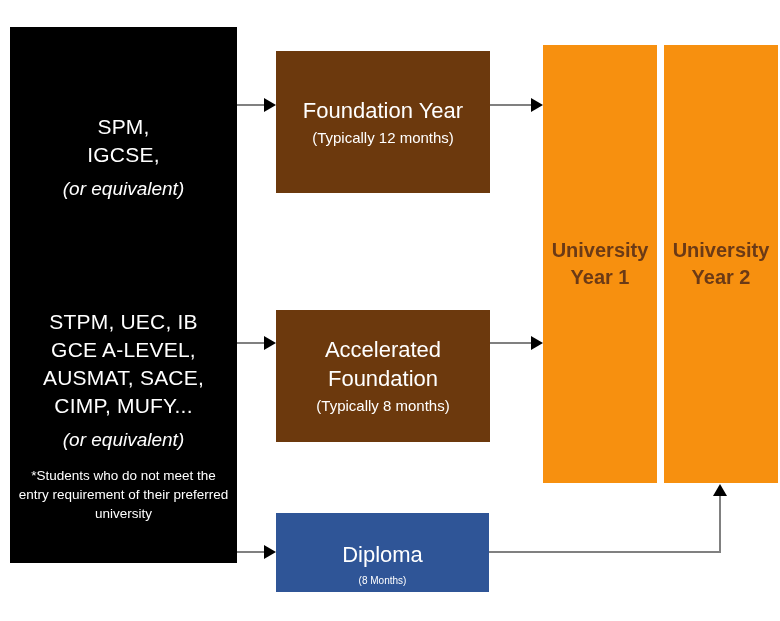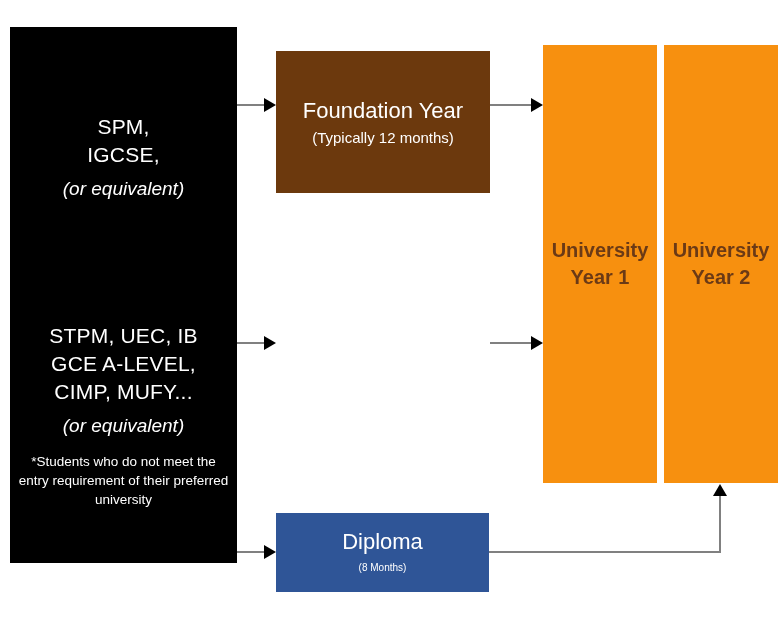--- a/index.html
+++ b/index.html
@@ -129,32 +129,38 @@
 
   <div class="box black-box" style="left:10px; top:27px; width:227px; height:258px;">
     <div class="main-line">SPM,</div>
     <div class="main-line">IGCSE,</div>
     <div class="sub-line">(or equivalent)</div>
   </div>
 
   <div class="box black-box" style="left:10px; top:268px; width:227px; height:295px;">
     <div class="main-line">STPM, UEC, IB</div>
     <div class="main-line">GCE A-LEVEL,</div>
+    <div class="main-line">AUSMAT, SACE,</div>
     <div class="main-line">CIMP, MUFY...</div>
     <div class="sub-line">(or equivalent)</div>
     <div class="note-line">*Students who do not meet the entry requirement of their preferred university</div>
   </div>
 
   <div class="box brown-box" style="left:276px; top:51px; width:214px; height:142px;">
     <div class="title">Foundation Year</div>
     <div class="dur">(Typically 12 months)</div>
   </div>
 
-
-  <div class="box blue-box" style="left:276px; top:513px; width:213px; height:79px;">
+  <div class="box brown-box" style="left:276px; top:310px; width:214px; height:132px;">
+    <div class="title">Accelerated</div>
+    <div class="title">Foundation</div>
+    <div class="dur">(Typically 8 months)</div>
+  </div>
+
+  <div class="box blue-box" style="left:276px; top:513px; width:213px; height:79px;justify-content:flex-end;">
     <div class="title">Diploma</div>
     <div class="dur">(8 Months)</div>
   </div>
 
   <div class="box orange-box" style="left:543px; top:45px; width:114px; height:438px;">
     <div class="label-l1">University</div>
     <div class="label-l2">Year 1</div>
   </div>
 
   <div class="box orange-box" style="left:664px; top:45px; width:114px; height:438px;">

